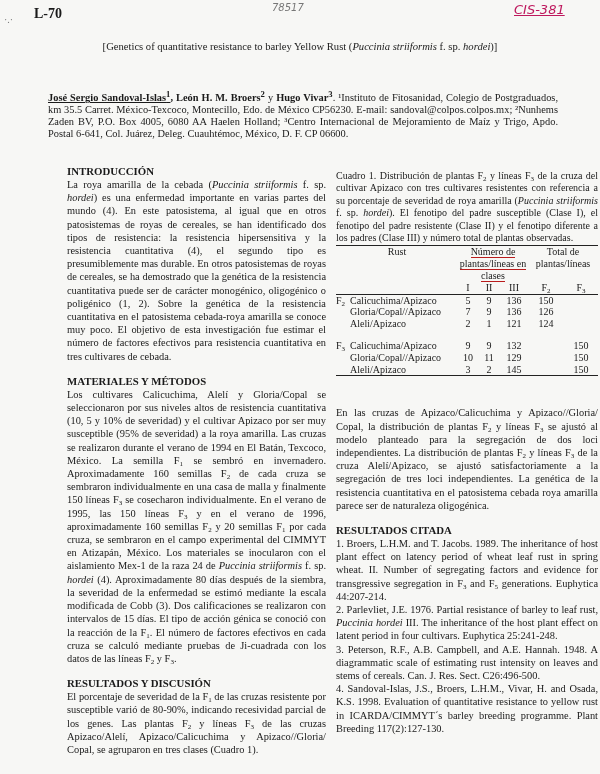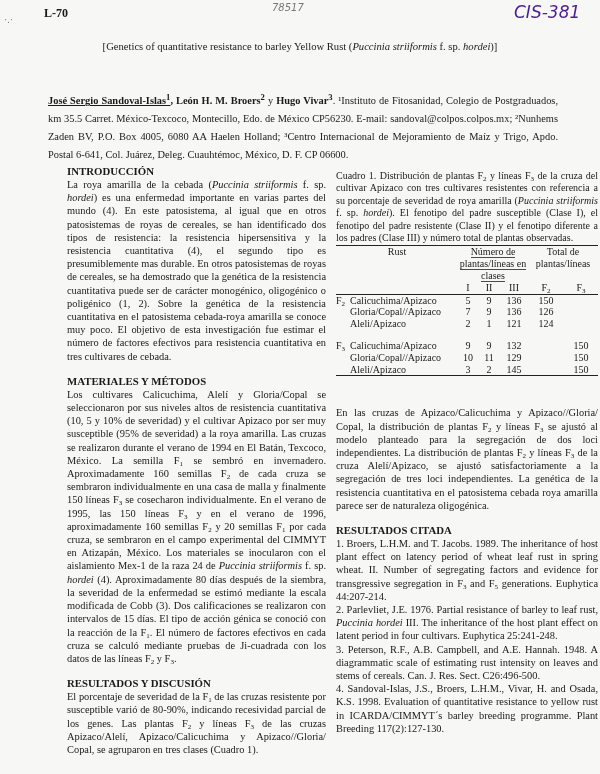--- a/index.html
+++ b/index.html
@@ -3,28 +3,28 @@
 <meta charset="utf-8">
 <style>
   html, body { margin: 0; padding: 0; }
   body {
     width: 600px; height: 774px; overflow: hidden;
     background: #f7f7f5;
     font-family: "Liberation Serif", "DejaVu Serif", serif;
     color: #1a1a1a;
     position: relative;
   }
-  .page-label { position: absolute; left: 44px; top: 6px; font-size: 12px; font-weight: bold; font-family: Liberation Serif, serif; }
+  .page-label { position: absolute; left: 34px; top: 6px; font-size: 14px; font-weight: bold; font-family: Liberation Serif, serif; }
   .speck { position: absolute; left: 4px; top: 14px; font-size: 10px; color: #777; }
   .handnote1 { position: absolute; left: 272px; top: 2px; font-family: "DejaVu Sans", sans-serif; font-size: 10px; color: #777; font-style: italic; }
-  .handnote2 { position: absolute; left: 514px; top: 2px; font-family: "DejaVu Sans", sans-serif; font-size: 17px; color: #4c1d95; font-style: italic; }
+  .handnote2 { position: absolute; left: 514px; top: 2px; font-family: "DejaVu Sans", sans-serif; font-size: 13px; color: #be185d; font-style: italic; text-decoration: underline; }
   .title-block { position: absolute; left: 30px; top: 40px; width: 540px; text-align: center; }
   .title { font-size: 10.6px; font-weight: bold; line-height: 13px; }
   .subtitle { font-size: 10.6px; line-height: 14px; }
-  .authors { position: absolute; left: 48px; top: 88px; width: 510px; font-size: 10.4px; line-height: 18px; text-align: justify; }
+  .authors { position: absolute; left: 48px; top: 88px; width: 510px; font-size: 10.4px; line-height: 12px; text-align: justify; }
   .authors u { font-weight: bold; }
   .col { position: absolute; font-size: 10.4px; line-height: 13.2px; text-align: justify; margin-left: 20px; }
   .col-left { left: 47px; top: 165px; width: 259px; }
   .col-right { left: 316px; top: 170px; width: 262px; }
   h2 { font-size: 10.8px; font-weight: bold; margin: 0; line-height: 13px; }
   p { margin: 0; }
   .gap { height: 12px; }
   .caption { font-size: 10px; line-height: 12.4px; text-align: justify; }
   sub { font-size: 7px; vertical-align: -2px; line-height: 0; }
   table.cuadro { width: 100%; border-collapse: collapse; font-size: 10px; line-height: 11.8px; margin-top: 1px; }

